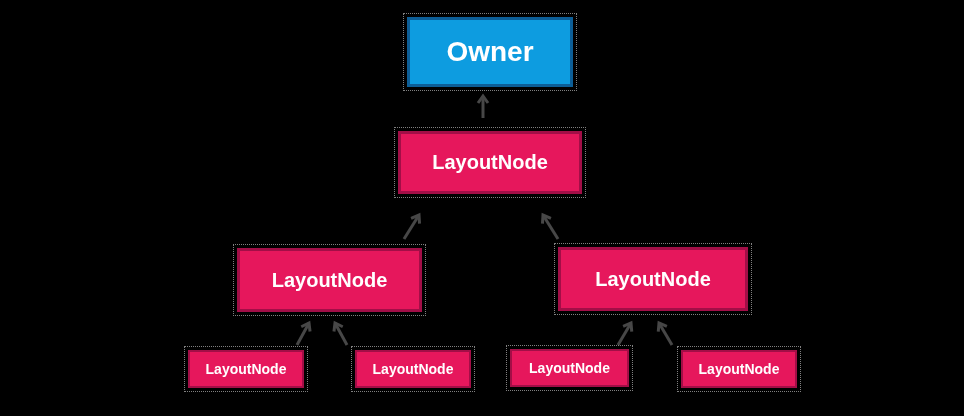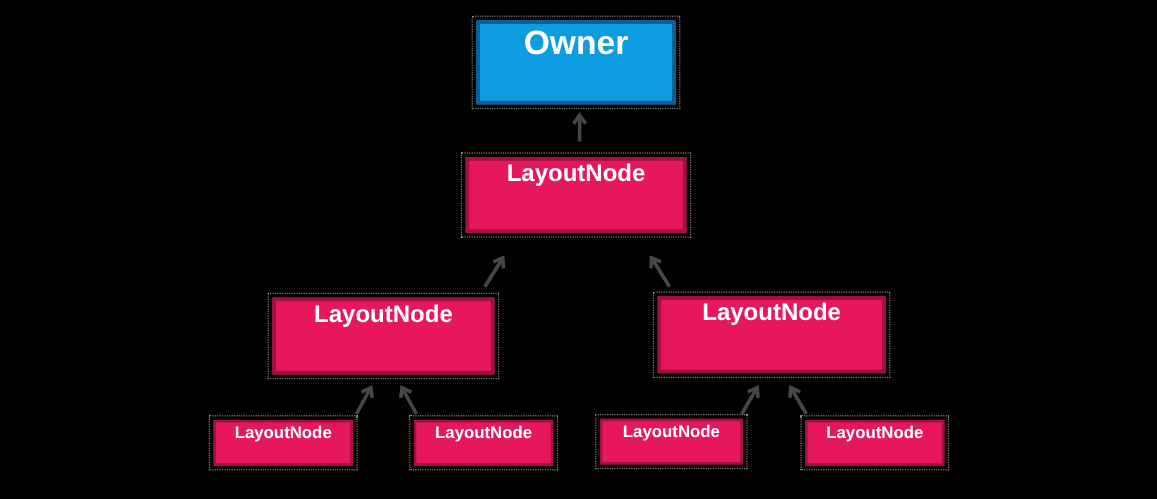--- a/index.html
+++ b/index.html
@@ -20,26 +20,28 @@
     left: 0;
     top: 0;
     width: 964px;
     height: 416px;
     pointer-events: none;
   }
   .node {
     position: absolute;
     box-sizing: border-box;
     display: flex;
+    align-items: center;
     justify-content: center;
     color: var(--text, #ffffff);
     font-weight: bold;
     text-align: center;
     outline: 1px dotted rgba(255,255,255,0.5);
     outline-offset: 3px;
+    margin-left: 10px;
   }
   .node-blue {
     background: var(--owner-fill, #0d9ce0);
     border: 3px solid var(--owner-border, #0c5e97);
   }
   .node-pink {
     background: var(--node-fill, #e6175c);
     border: 3px solid var(--node-border, #a30e47);
   }
   .node-owner    { left: 397px; top: 17px;  width: 166px; height: 70px; font-size: 28px; }

